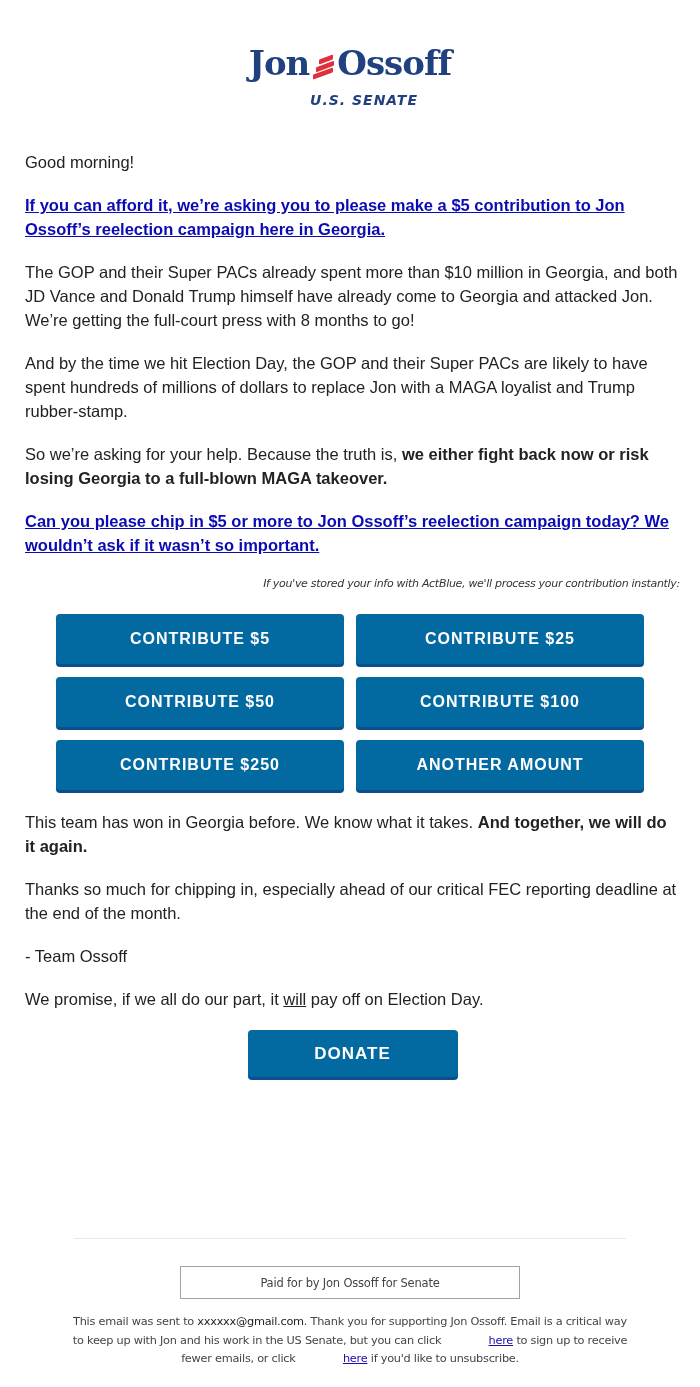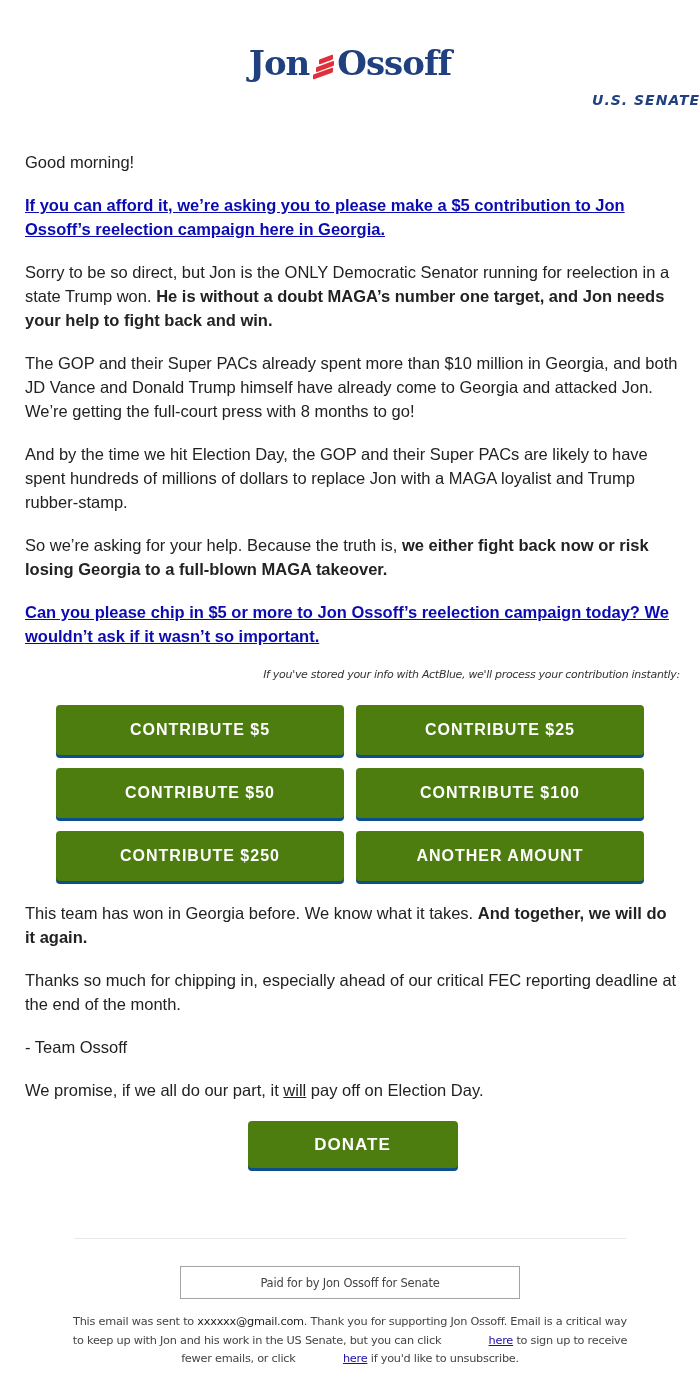--- a/index.html
+++ b/index.html
@@ -45,21 +45,20 @@
   .logo-sub {
     display: block;
     font-family: "DejaVu Sans", sans-serif;
     font-weight: bold;
     font-style: italic;
     font-size: 14px;
     color: #21407f;
     letter-spacing: 1px;
     margin-top: 2px;
     padding-left: 28px;
-    text-align: right;
   }
   .content {
     position: absolute;
     left: 25px; top: 150px;
     width: 655px;
     font-size: 16.5px;
     line-height: 24px;
   }
   .content p { margin-bottom: 19px; }
   .content a.link {
@@ -82,21 +81,21 @@
   .btn-grid {
     display: grid;
     grid-template-columns: 288px 288px;
     column-gap: 12px;
     row-gap: 13px;
     margin-left: 31px;
     margin-bottom: 20px;
   }
   .btn {
     height: 50px;
-    background: #4d7c0f;
+    background: #0369a1;
     border-radius: 4px;
     box-shadow: 0 3px 0 #0c4f8c;
     color: #ffffff;
     font-weight: bold;
     font-size: 16px;
     letter-spacing: 1px;
     display: flex;
     align-items: center;
     justify-content: center;
     cursor: pointer;
@@ -153,21 +152,20 @@
     <span>Ossoff</span>
   </div>
   <span class="logo-sub">U.S. SENATE</span>
 </div>
 
 <div class="content">
   <p>Good morning!</p>
 
   <p><a class="link" href="#">If you can afford it, we’re asking you to please make a $5 contribution to Jon Ossoff’s reelection campaign here in Georgia.</a></p>
 
-  <p><span>Sorry to be so direct, but Jon is the ONLY Democratic Senator running for reelection in a state Trump won. </span><b>He is without a doubt MAGA’s number one target, and Jon needs your help to fight back and win.</b></p>
 
   <p>The GOP and their Super PACs already spent more than $10 million in Georgia, and both JD Vance and Donald Trump himself have already come to Georgia and attacked Jon. We’re getting the full-court press with 8 months to go!</p>
 
   <p>And by the time we hit Election Day, the GOP and their Super PACs are likely to have spent hundreds of millions of dollars to replace Jon with a MAGA loyalist and Trump rubber-stamp.</p>
 
   <p><span>So we’re asking for your help. Because the truth is, </span><b>we either fight back now or risk losing Georgia to a full-blown MAGA takeover.</b></p>
 
   <p><a class="link" href="#">Can you please chip in $5 or more to Jon Ossoff’s reelection campaign today? We wouldn’t ask if it wasn’t so important.</a></p>
 
   <div class="note">If you've stored your info with ActBlue, we'll process your contribution instantly:</div>

